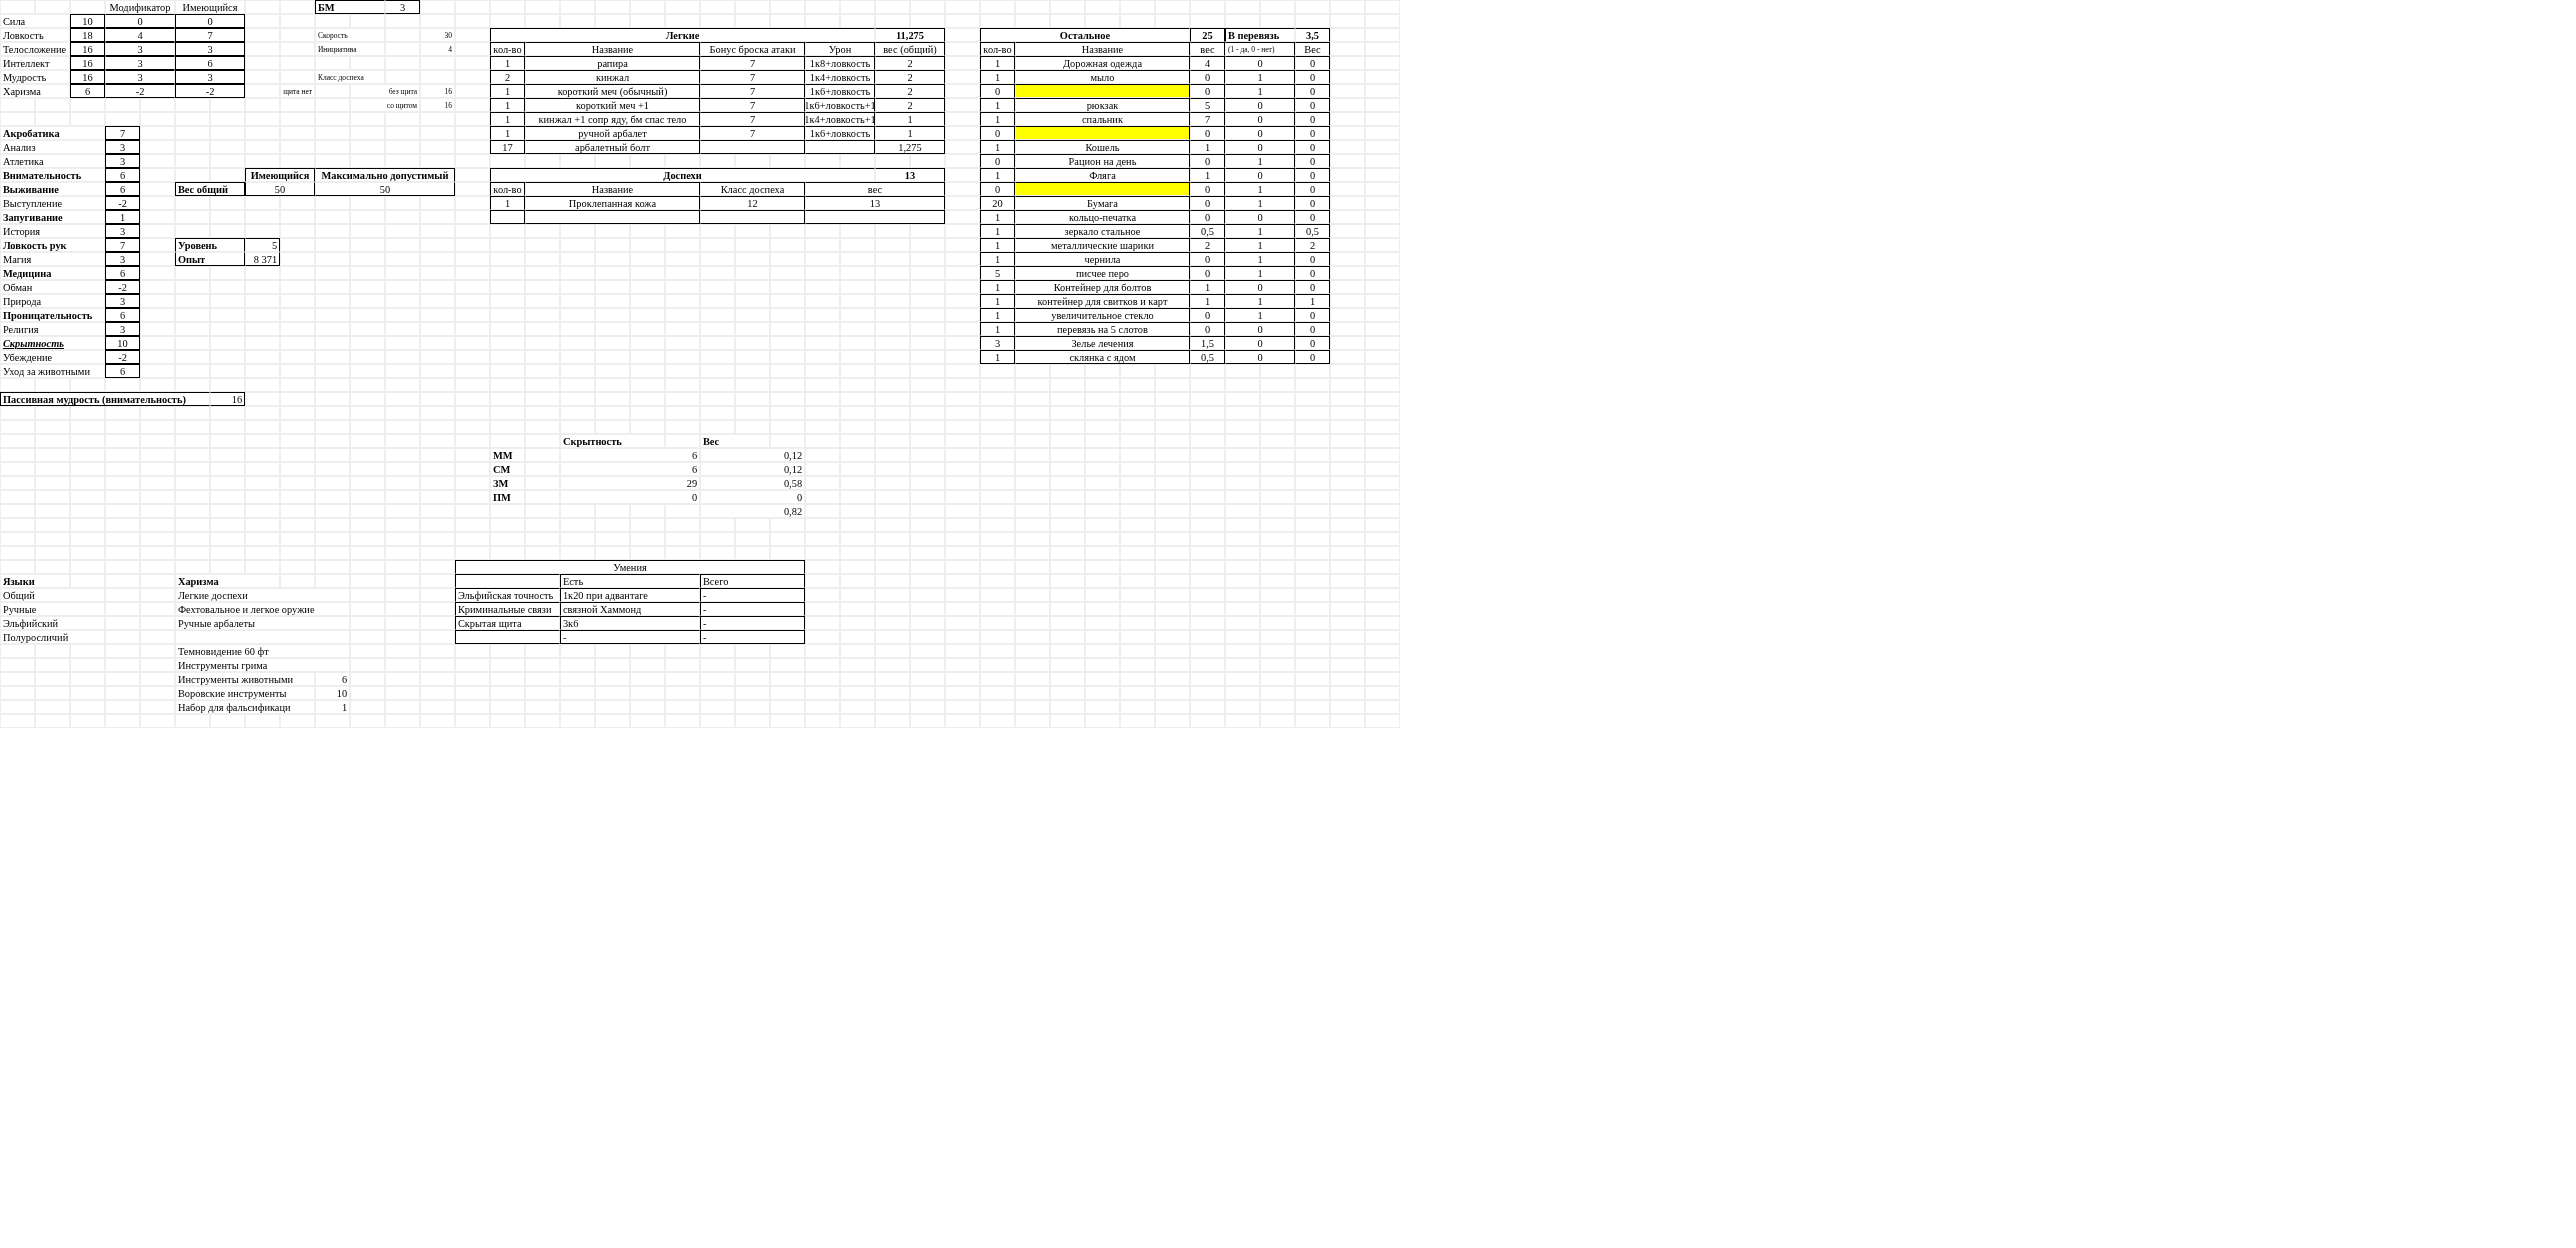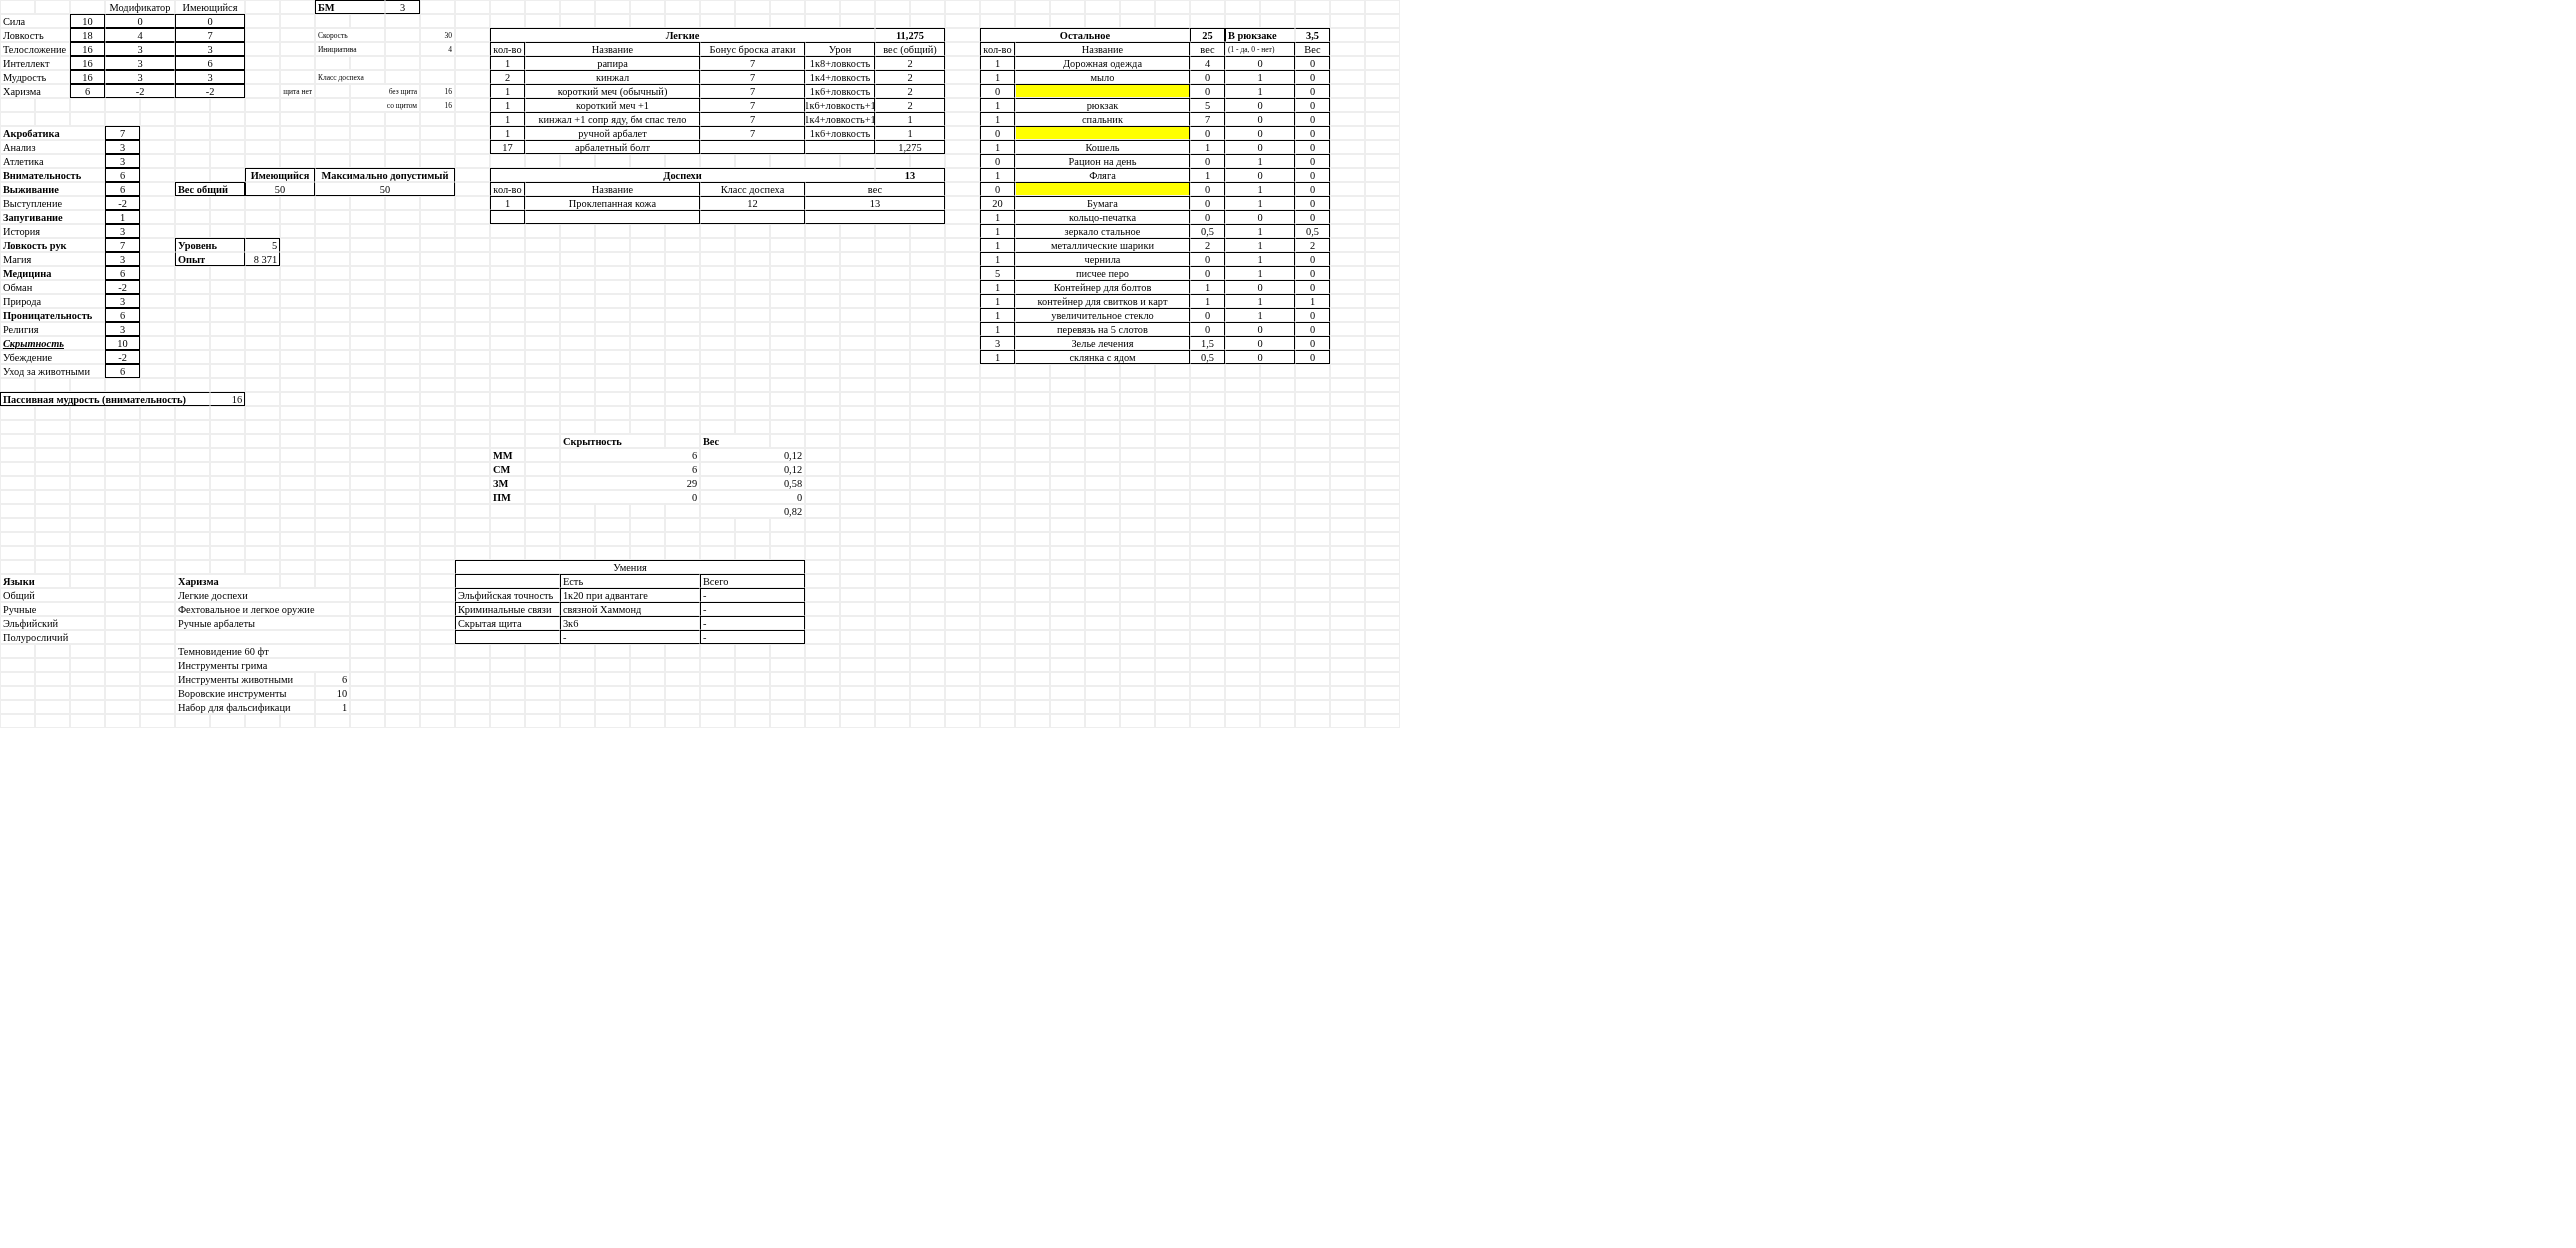--- a/index.html
+++ b/index.html
@@ -99,21 +99,21 @@
     <div class="cell" style="grid-area: 3 / 9;"></div>
     <div class="cell sm" style="grid-area: 3 / 10 / auto / span 2;">Скорость</div>
     <div class="cell" style="grid-area: 3 / 12;"></div>
     <div class="cell ar sm" style="grid-area: 3 / 13;">30</div>
     <div class="cell" style="grid-area: 3 / 14;"></div>
     <div class="cell b ac btk blk" style="grid-area: 3 / 15 / auto / span 11;">Легкие</div>
     <div class="cell b ac btk brk" style="grid-area: 3 / 26 / auto / span 2;">11,275</div>
     <div class="cell" style="grid-area: 3 / 28;"></div>
     <div class="cell b ac btk blk" style="grid-area: 3 / 29 / auto / span 6;">Остальное</div>
     <div class="cell b ac btk bl br" style="grid-area: 3 / 35;">25</div>
-    <div class="cell b bl btk" style="grid-area: 3 / 36 / auto / span 2;">В рюкзаке</div>
+    <div class="cell b bl btk" style="grid-area: 3 / 36 / auto / span 2;">В перевязь</div>
     <div class="cell b ac btk brk" style="grid-area: 3 / 38;">3,5</div>
     <div class="cell" style="grid-area: 3 / 39;"></div>
     <div class="cell" style="grid-area: 3 / 40;"></div>
     <div class="cell" style="grid-area: 4 / 1 / auto / span 2;">Телосложение</div>
     <div class="cell ac bl bt bb br" style="grid-area: 4 / 3;">16</div>
     <div class="cell ac bt bb" style="grid-area: 4 / 4 / auto / span 2;">3</div>
     <div class="cell ac bl bt bb br" style="grid-area: 4 / 6 / auto / span 2;">3</div>
     <div class="cell" style="grid-area: 4 / 8;"></div>
     <div class="cell" style="grid-area: 4 / 9;"></div>
     <div class="cell sm" style="grid-area: 4 / 10 / auto / span 2;">Инициатива</div>

